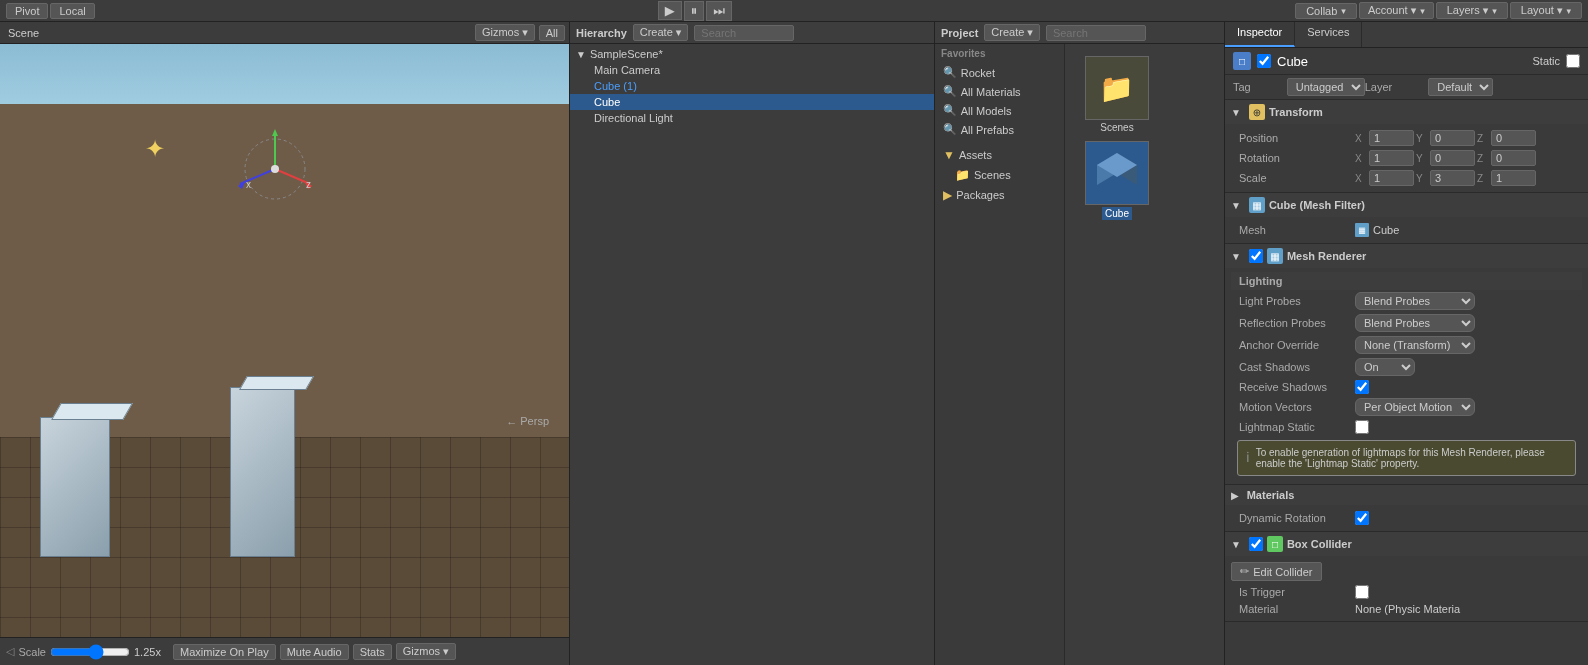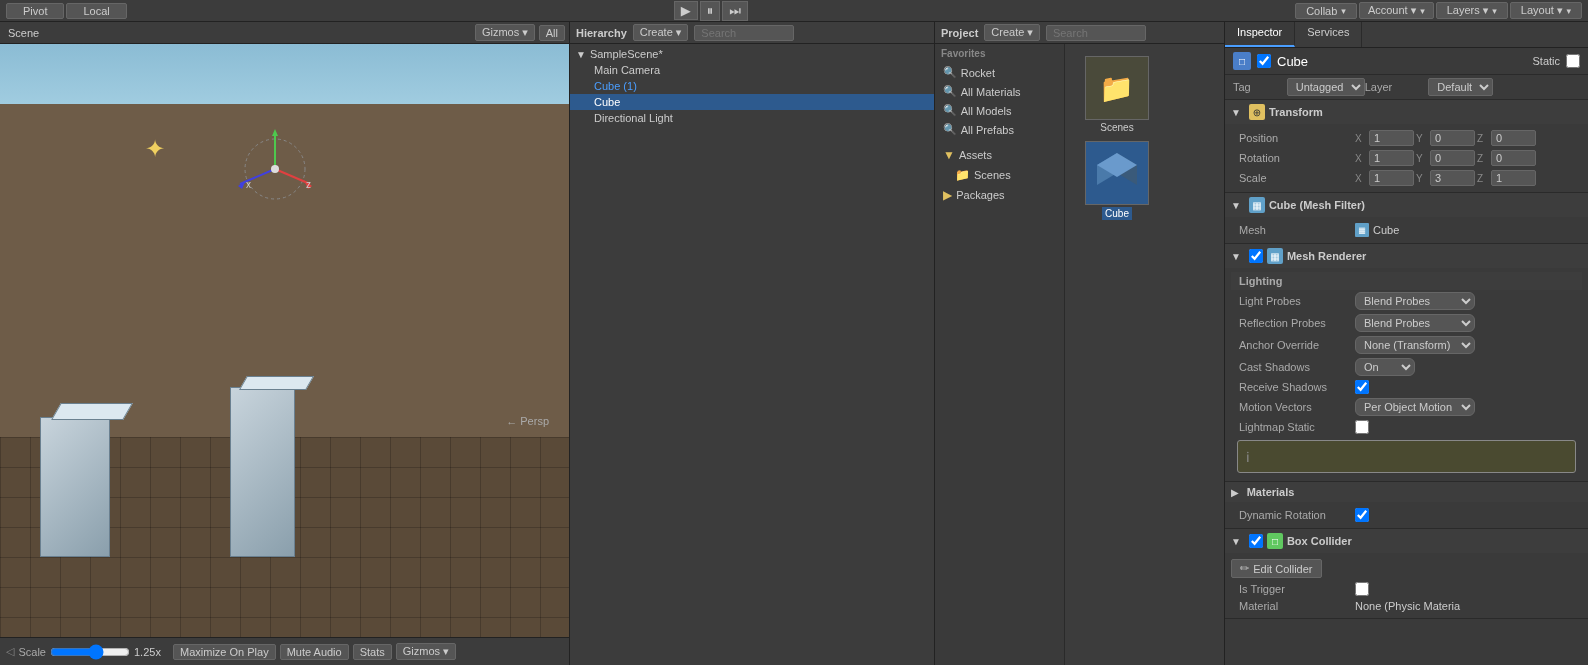--- a/index.html
+++ b/index.html
@@ -6,21 +6,21 @@
     body { background: #3c3c3c; font-family: Arial, sans-serif; font-size: 11px; color: #ccc; width: 1588px; height: 665px; overflow: hidden; }
 
     
     .top-toolbar {
       display: flex; align-items: center; background: #3c3c3c; height: 22px;
       border-bottom: 1px solid #222; padding: 0 6px; gap: 8px;
     }
     .toolbar-group { display: flex; align-items: center; gap: 2px; }
     .toolbar-btn {
       background: #555; border: 1px solid #666; color: #ccc;
-      padding: 1px 16px; font-size: 11px; cursor: pointer; border-radius: 2px;
+      padding: 1px 8px; font-size: 11px; cursor: pointer; border-radius: 2px;
     }
     .play-btn { background: #555; border: 1px solid #666; color: #ccc; padding: 1px 6px; font-size: 13px; cursor: pointer; }
     .dropdown-btn {
       background: #555; border: 1px solid #666; color: #ccc;
       padding: 1px 10px; font-size: 11px; cursor: pointer; border-radius: 2px;
       display: flex; align-items: center; gap: 4px;
     }
     .dropdown-btn::after { content: '▾'; font-size: 9px; }
     .spacer { flex: 1; }
 
@@ -543,20 +543,21 @@
             <select class="dropdown-select">
               <option>Per Object Motion</option>
             </select>
           </div>
           <div class="prop-row">
             <span class="prop-label">Lightmap Static</span>
             <input type="checkbox" class="checkbox-input" style="">
           </div>
           <div class="info-box">
             <span class="info-icon">ℹ</span>
+            <span>To enable generation of lightmaps for this Mesh Renderer, please enable the 'Lightmap Static' property.</span>
           </div>
         </div>
       </div>
 
       <div class="component-section">
         <div class="component-header">
           <span class="collapse-arrow">▶</span>
           <span class="component-title">Materials</span>
         </div>
         <div class="component-body">

